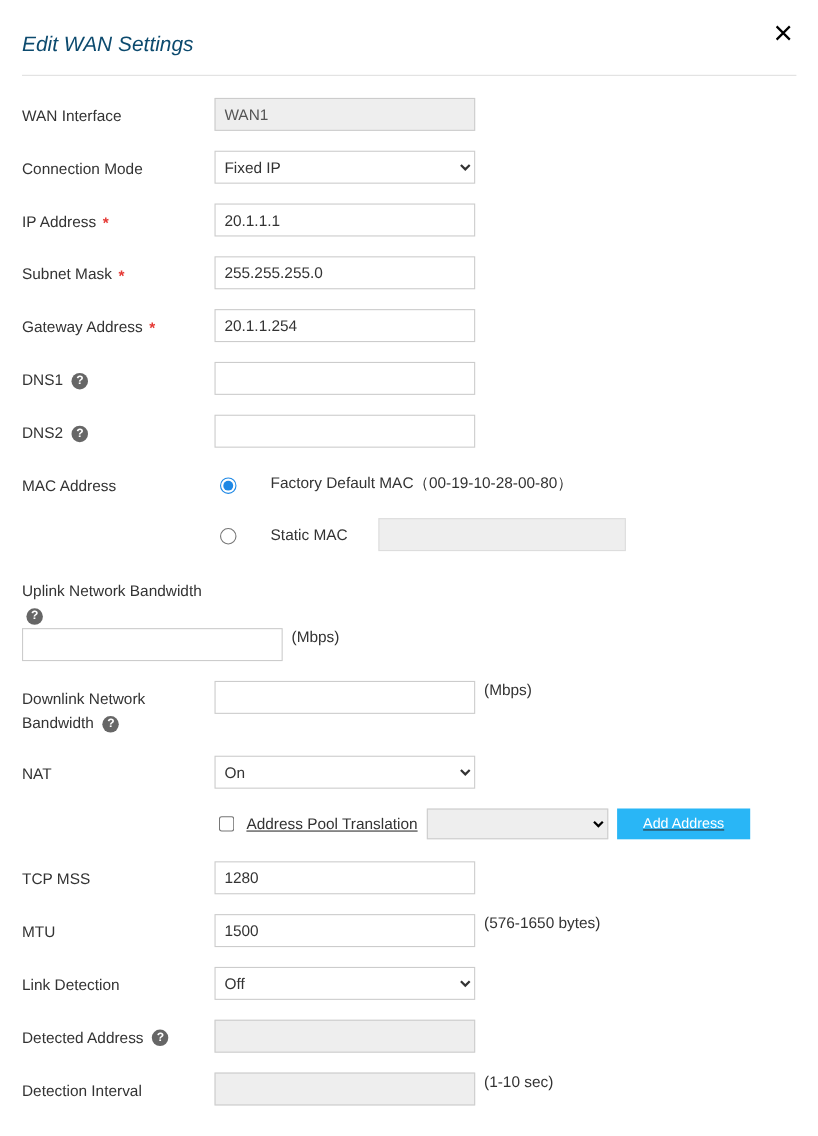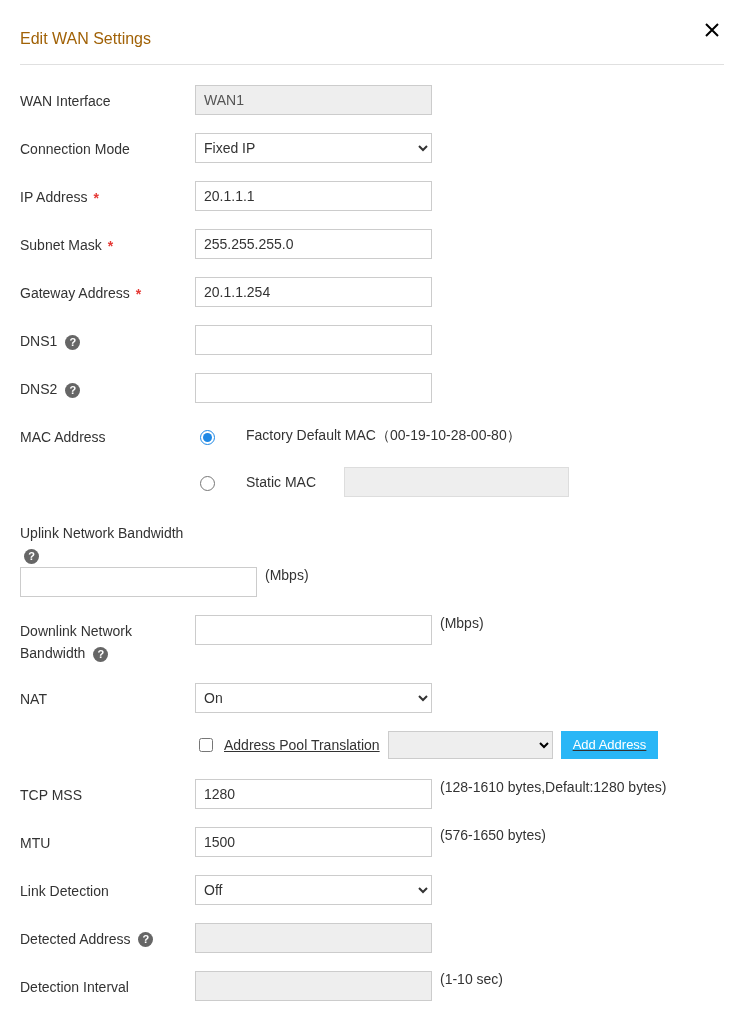--- a/index.html
+++ b/index.html
@@ -10,24 +10,25 @@
     font-size: 14px;
     color: #333;
     background: #fff;
     width: 744px;
   }
   .dialog {
     padding: 18px 20px 30px 20px;
     position: relative;
   }
   .title {
-    font-size: 16px;
-    color: #a16207;
+    font-size: 19px;
+    color: #0c4a6e;
     margin: 12px 0 16px 0;
     font-weight: 400;
+    font-style: italic;
   }
   .close-btn {
     position: absolute;
     top: 22px;
     right: 22px;
     width: 18px;
     height: 18px;
     cursor: pointer;
   }
   .close-btn svg { display: block; }
@@ -122,21 +123,21 @@
   }
   .chk {
     width: 14px;
     height: 14px;
   }
   .btn-add {
     background: #29b6f6;
     color: #fff;
     border: none;
     height: 28px;
-    padding: 0 12px;
+    padding: 0 24px;
     font-size: 13px;
     cursor: pointer;
   }
   .pool-row {
     display: flex;
     align-items: center;
     gap: 8px;
     text-decoration: underline;
   }
 </style>
@@ -270,21 +271,20 @@
       <span>Address Pool Translation</span>
       <select class="select-pool"><option></option></select>
       <button class="btn-add">Add Address</button>
     </div>
   </div>
 
   <div class="form-row">
     <div class="form-label">TCP MSS</div>
     <div class="form-ctrl">
       <input type="text" class="text-input" value="1280" style="">
-      <span class="unit-text">(128-1610 bytes,Default:1280 bytes)</span>
     </div>
   </div>
 
   <div class="form-row">
     <div class="form-label">MTU</div>
     <div class="form-ctrl">
       <input type="text" class="text-input" value="1500" style="">
       <span class="unit-text">(576-1650 bytes)</span>
     </div>
   </div>

